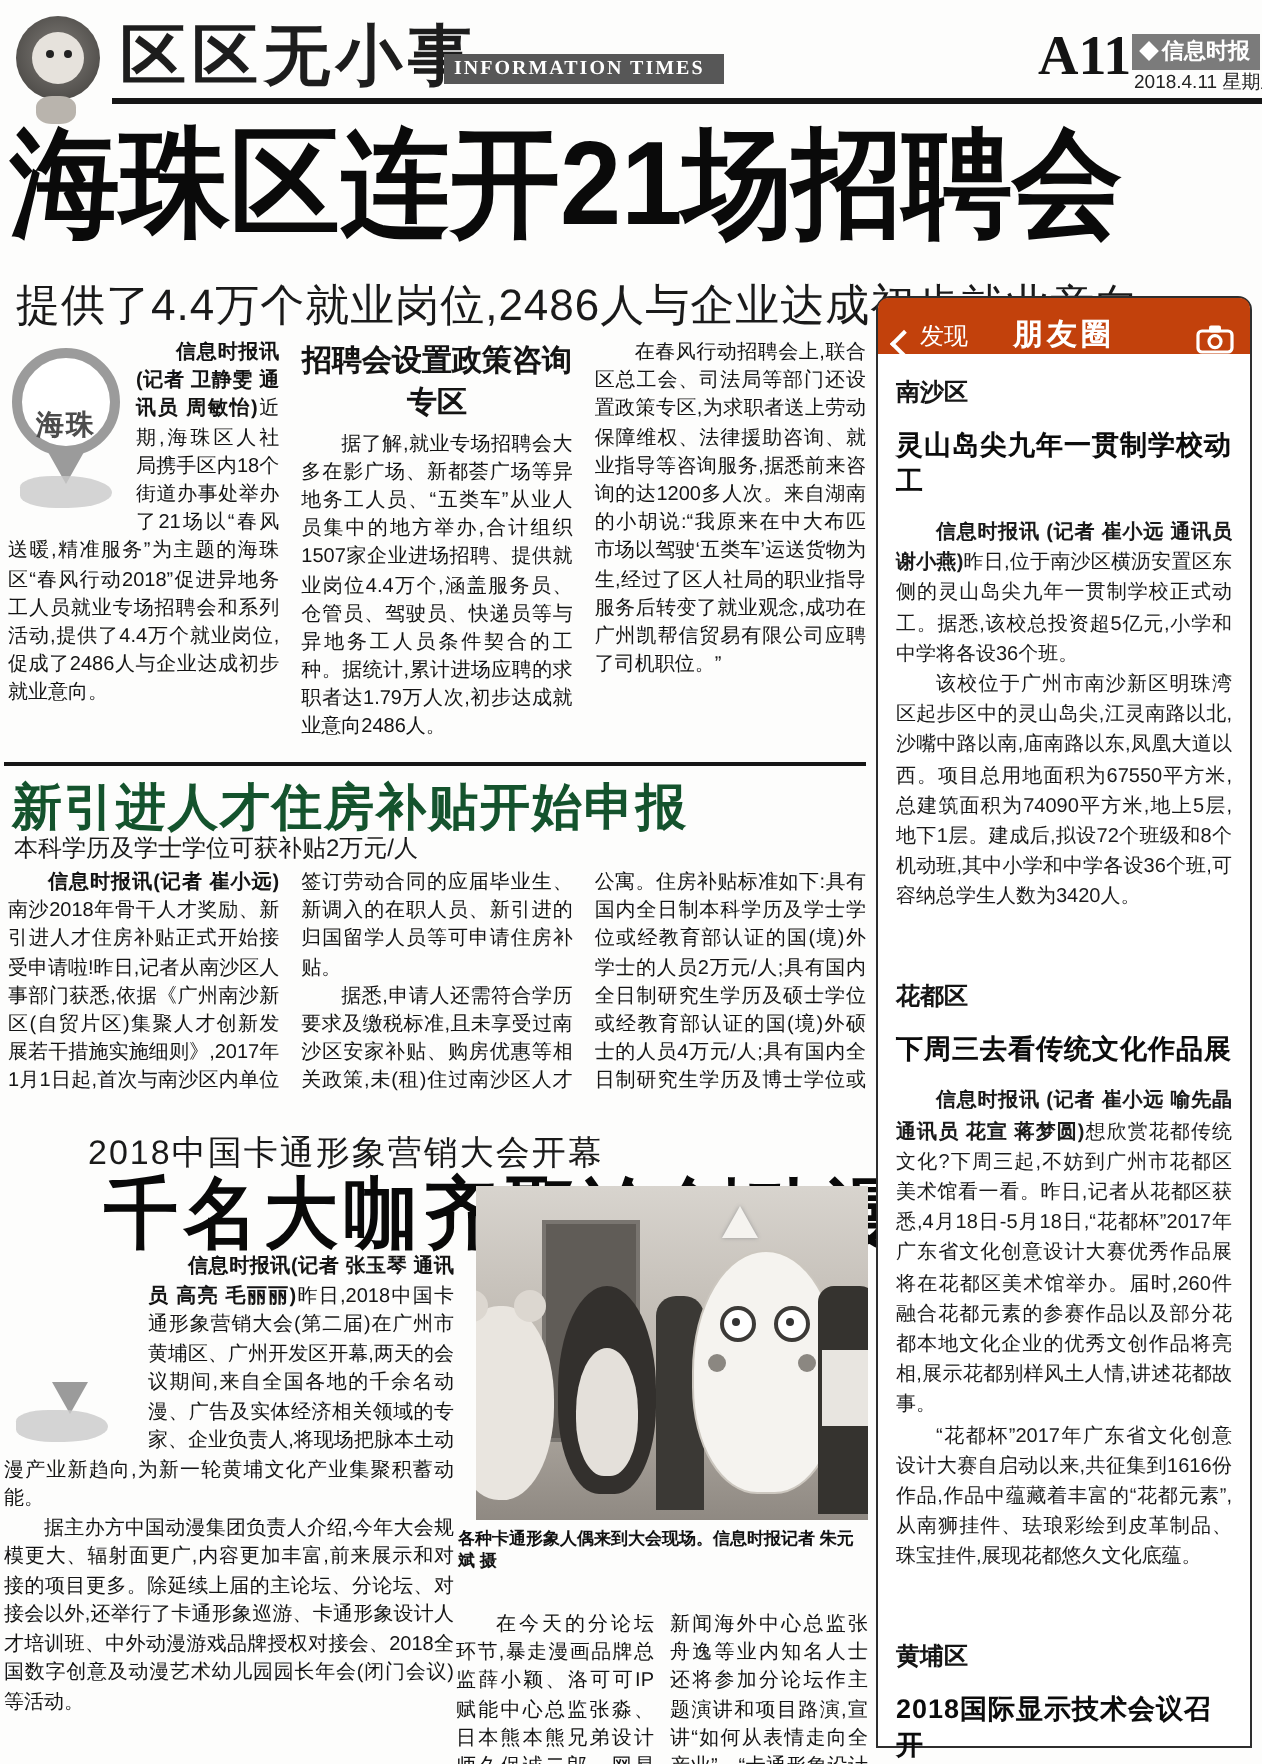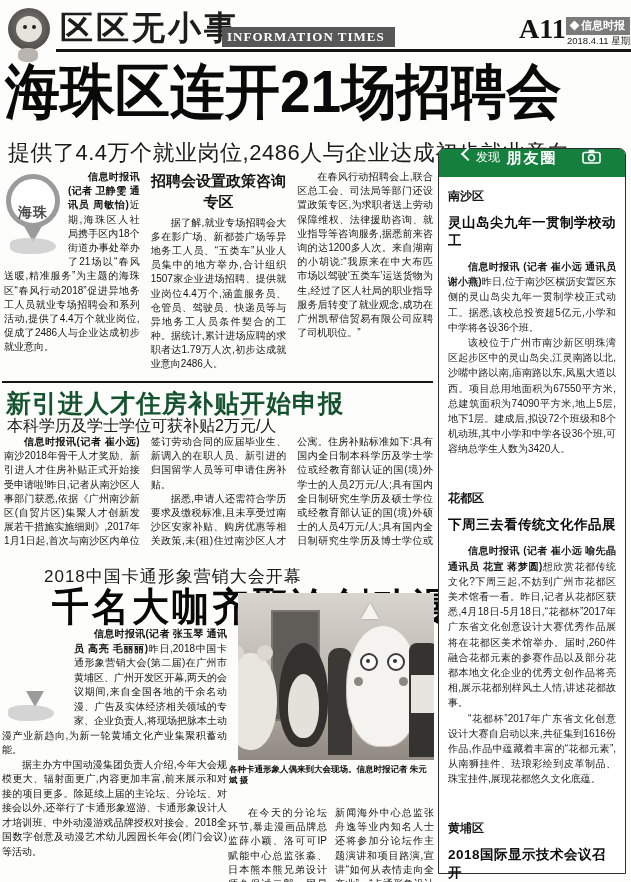--- a/index.html
+++ b/index.html
@@ -8,21 +8,21 @@
   
   .lion{position:absolute;left:8px;top:8px;width:44px;height:56px;}
   .lion .mane{position:absolute;left:0;top:0;width:42px;height:42px;border-radius:50%;
         background:radial-gradient(circle at 50% 45%,#d8d4ce 28%,#6d6a66 30%,#3f3d3a 100%);}
   .lion .face{position:absolute;left:8px;top:8px;width:26px;height:26px;border-radius:50%;background:#e6e2dc;}
   .lion .eye{position:absolute;top:17px;width:4px;height:4px;border-radius:50%;background:#222;}
   .lion .eye.l{left:15px}.lion .eye.r{left:24px}
   .lion .body{position:absolute;left:10px;top:40px;width:20px;height:14px;border-radius:40%;background:#b9b4ad;}
   .mast-title{position:absolute;left:60px;top:6px;font-size:33px;font-weight:700;letter-spacing:3px;color:#1d1d1d;}
   .mast-eng{position:absolute;left:222px;top:27px;background:#575757;color:#fff;
-        font-family:"Liberation Serif",serif;font-weight:700;font-size:13px;padding:2px 10px 2px 5px;letter-spacing:1px;}
+        font-family:"Liberation Serif",serif;font-weight:700;font-size:10px;padding:2px 10px 2px 5px;letter-spacing:1px;}
   .mast-rule{position:absolute;left:56px;top:49px;width:575px;height:2.5px;background:#161616;}
   .page-no{position:absolute;left:519px;top:13px;font-family:"Liberation Serif",serif;font-weight:700;font-size:28px;}
   .paper-box{position:absolute;left:566px;top:17px;background:#7b7b7b;color:#fff;font-size:11px;
         font-weight:700;padding:1px 5px 2px;white-space:nowrap;display:flex;align-items:center;gap:3px;}
   .paper-mark{width:7px;height:7px;background:#fff;transform:rotate(45deg);display:inline-block;}
   .mast-date{position:absolute;left:567px;top:35px;font-size:9.5px;white-space:nowrap;color:#222;}
   
   .lead-headline{position:absolute;left:5px;top:56px;font-size:55px;font-weight:900;letter-spacing:0;
         line-height:1.2;white-space:nowrap;transform:scaleY(1.08);transform-origin:top left;color:#0a0a0a;}
   .lead-deck{position:absolute;left:8px;top:138px;font-size:22px;font-weight:500;letter-spacing:0.5px;color:#1a1a1a;}
@@ -36,21 +36,21 @@
   .pin .pc{position:absolute;left:2px;top:2px;width:44px;height:44px;border-radius:50%;
         border:5px solid #9b9b9b;background:#fff;display:flex;align-items:flex-end;justify-content:center;
         font-size:14px;font-weight:700;color:#4c4c4c;letter-spacing:1px;}
   .pin .pt{position:absolute;left:20px;top:54px;width:0;height:0;
         border-left:9px solid transparent;border-right:9px solid transparent;border-top:16px solid #9b9b9b;}
   .pin .pb{position:absolute;left:6px;top:66px;width:46px;height:16px;background:#c9c9c9;
         border-radius:40% 60% 55% 45%;opacity:.8;}
   
   .divider{position:absolute;left:2px;top:381px;width:431px;border-top:2px solid #161616;}
   .n-headline{position:absolute;left:6px;top:387px;font-size:25px;font-weight:800;letter-spacing:1px;color:#14532d;}
-  .n-deck{position:absolute;left:7px;top:416px;font-size:16px;color:#1a1a1a;}
+  .n-deck{position:absolute;left:7px;top:416px;font-size:12px;color:#1a1a1a;}
   .n-body{position:absolute;left:4px;top:435px;width:429px;height:126px;columns:3;column-gap:11px;}
   
   .kicker{position:absolute;left:44px;top:565px;font-size:17px;letter-spacing:1px;color:#1a1a1a;}
   .c-headline{position:absolute;left:52px;top:581px;font-size:37px;font-weight:900;letter-spacing:3px;
         transform:scaleY(1.05);transform-origin:top left;color:#090909;}
   .c-left{position:absolute;left:2px;top:627px;width:225px;height:251px;font-size:10px;line-height:1.45;
         overflow:hidden;text-align:justify;}
   .c-left .pin{width:66px;height:96px;}
   .c-left .pin .pc{width:50px;height:50px;font-size:15px;}
   .c-left .pin .pt{left:24px;top:62px;}
@@ -75,22 +75,22 @@
   .ph-eye:after{content:"";position:absolute;left:4px;top:4px;width:4px;height:4px;background:#333;border-radius:50%;}
   .ph-eye.l{left:62%}.ph-eye.r{left:76%}
   .ph-cheek{position:absolute;top:50%;width:9px;height:9px;background:#8b8781;border-radius:50%;}
   .ph-cheek.l{left:59%}.ph-cheek.r{left:82%}
   .ph-person2{position:absolute;left:87%;top:30%;width:15%;height:68%;background:#35332f;border-radius:8px 8px 0 0;}
   .ph-person2:after{content:"";position:absolute;left:10%;top:28%;width:80%;height:34%;background:#e8e5e0;}
   .photo-caption{position:absolute;left:229px;top:764px;width:205px;font-size:8.5px;font-weight:700;line-height:1.35;color:#111;}
   
   .moments{position:absolute;left:438px;top:148px;width:188px;height:726px;border:1.5px solid #2e2e2e;
         border-radius:7px 7px 0 0;background:#fff;box-sizing:border-box;}
-  .moments-bar{position:relative;height:28px;background:#15803d;border-radius:5px 5px 0 0;color:#fff;
-        display:flex;align-items:flex-start;padding:0 24px;}
+  .moments-bar{position:relative;height:28px;background:#c2410c;border-radius:5px 5px 0 0;color:#fff;
+        display:flex;align-items:flex-end;padding:0 8px;}
   .chevron{width:8px;height:8px;border-left:2px solid #fff;border-bottom:2px solid #fff;
         transform:rotate(45deg);display:inline-block;margin-right:3px;}
   .back-label{font-size:12px;}
   .moments-title{position:absolute;left:0;right:0;text-align:center;font-size:15px;font-weight:700;letter-spacing:2px;}
   .cam{margin-left:auto;z-index:1;}
   .moments-body{padding:11px 9px 0;}
   .post{margin-bottom:34px;}
   .region{font-size:12px;font-weight:700;margin:0 0 9px;color:#161616;}
   .post-title{font-size:13.5px;font-weight:800;margin:0 0 9px;letter-spacing:0.5px;color:#0c0c0c;}
   .post-paras{font-size:10px;line-height:1.52;text-align:justify;color:#1b1b1b;}

